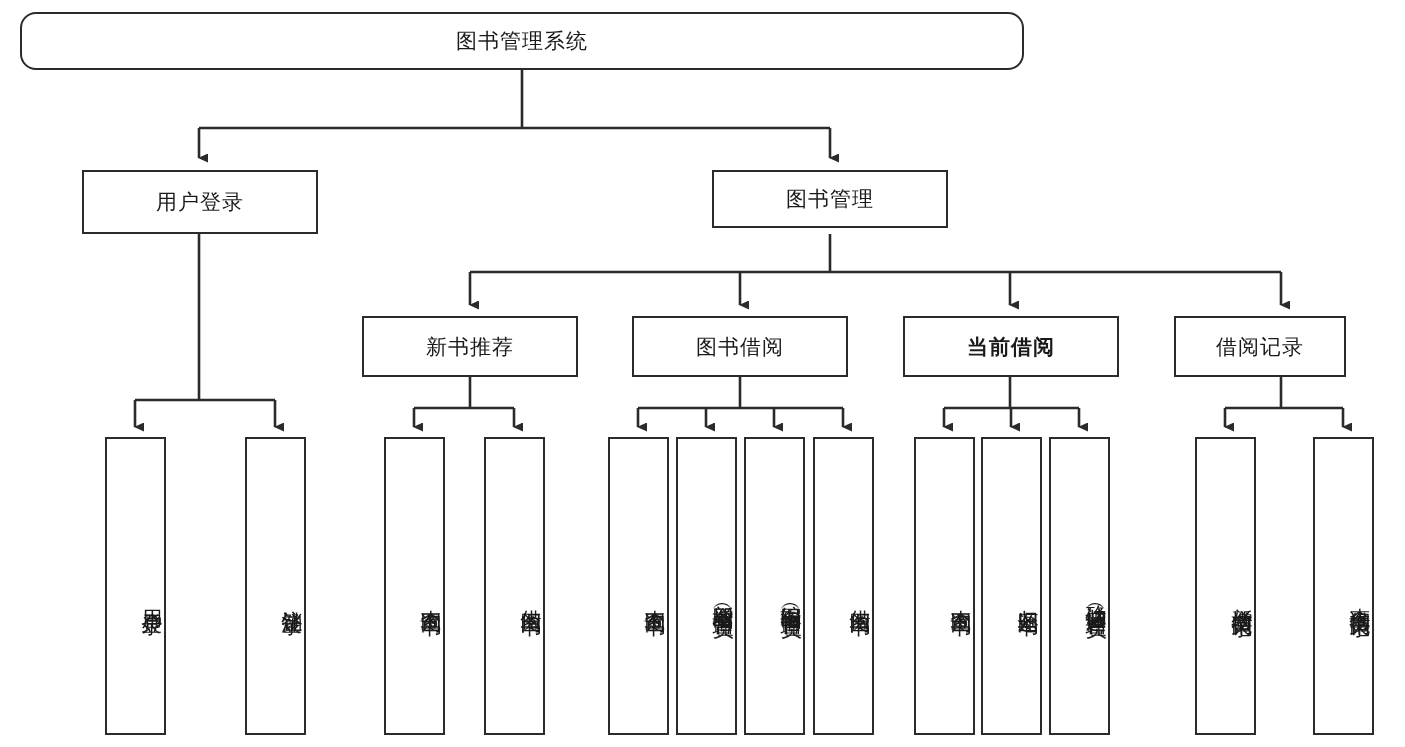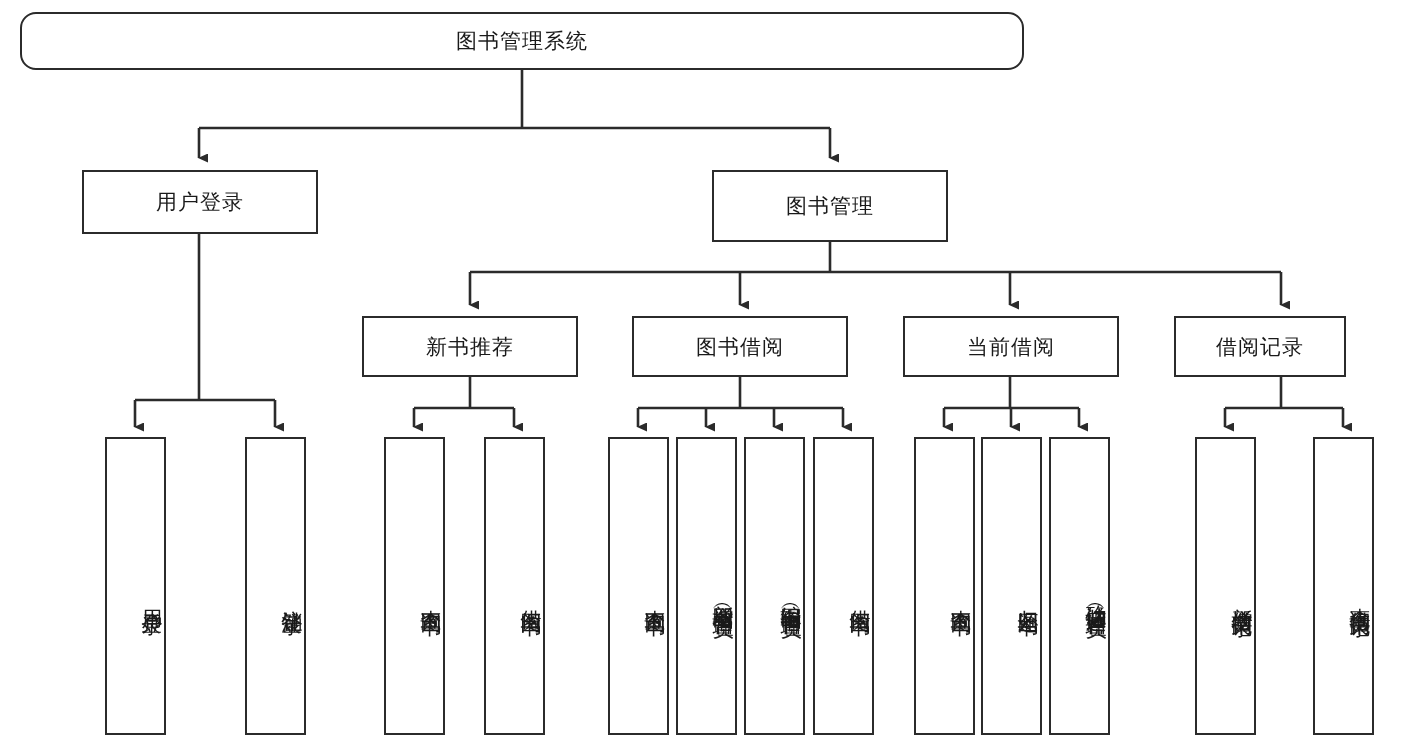--- a/index.html
+++ b/index.html
@@ -122,31 +122,31 @@
     </g>
   </svg>
 
   <div class="node horiz" style="left:20px; top:12px; width:1004px; height:58px;border-radius:16px;">
     <span class="label">图书管理系统</span>
   </div>
 
   <div class="node horiz" style="left:82px; top:170px; width:236px; height:64px;">
     <span class="label">用户登录</span>
   </div>
-  <div class="node horiz" style="left:712px; top:170px; width:236px; height:72px;">
+  <div class="node horiz" style="left:712px; top:170px; width:236px; height:58px;">
     <span class="label">图书管理</span>
   </div>
 
   <div class="node horiz" style="left:362px; top:316px; width:216px; height:61px;">
     <span class="label">新书推荐</span>
   </div>
   <div class="node horiz" style="left:632px; top:316px; width:216px; height:61px;">
     <span class="label">图书借阅</span>
   </div>
-  <div class="node horiz" style="left:903px; top:316px; width:216px; height:61px;">
+  <div class="node horiz" style="left:903px; top:316px; width:216px; height:61px;font-weight:bold;">
     <span class="label">当前借阅</span>
   </div>
   <div class="node horiz" style="left:1174px; top:316px; width:172px; height:61px;">
     <span class="label">借阅记录</span>
   </div>
 
   <div class="node vert" style="left:105px; top:437px; width:61px; height:298px;">
     <span class="label">用户登录</span>
   </div>
   <div class="node vert" style="left:245px; top:437px; width:61px; height:298px;">

